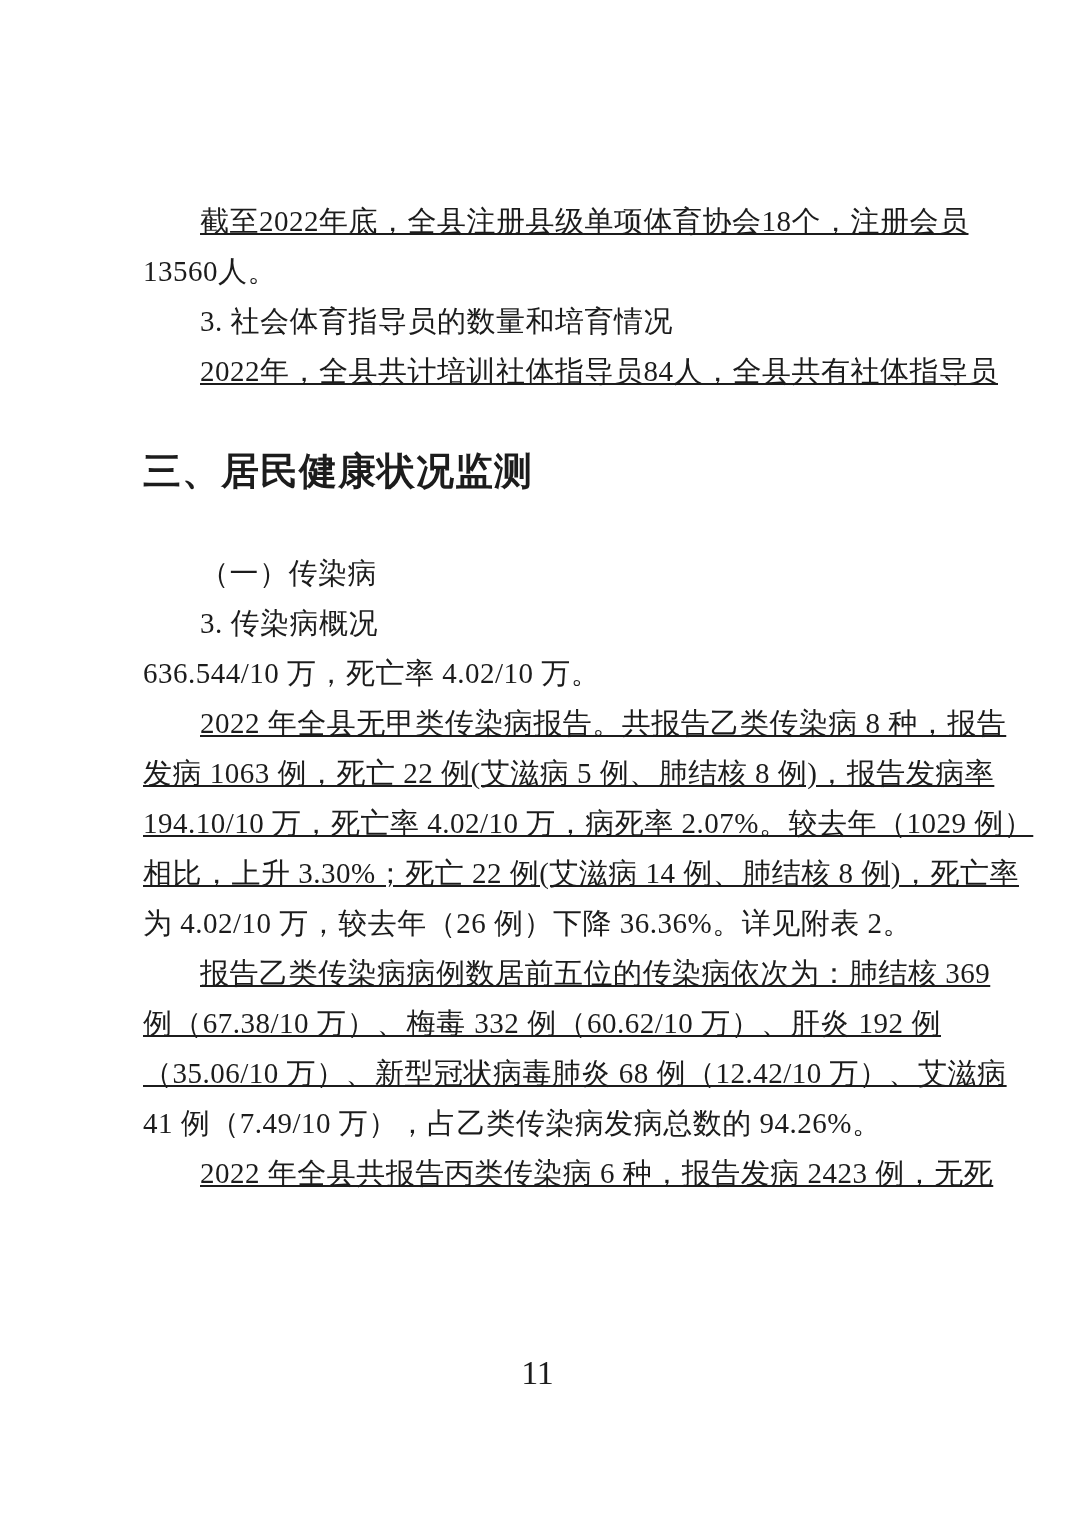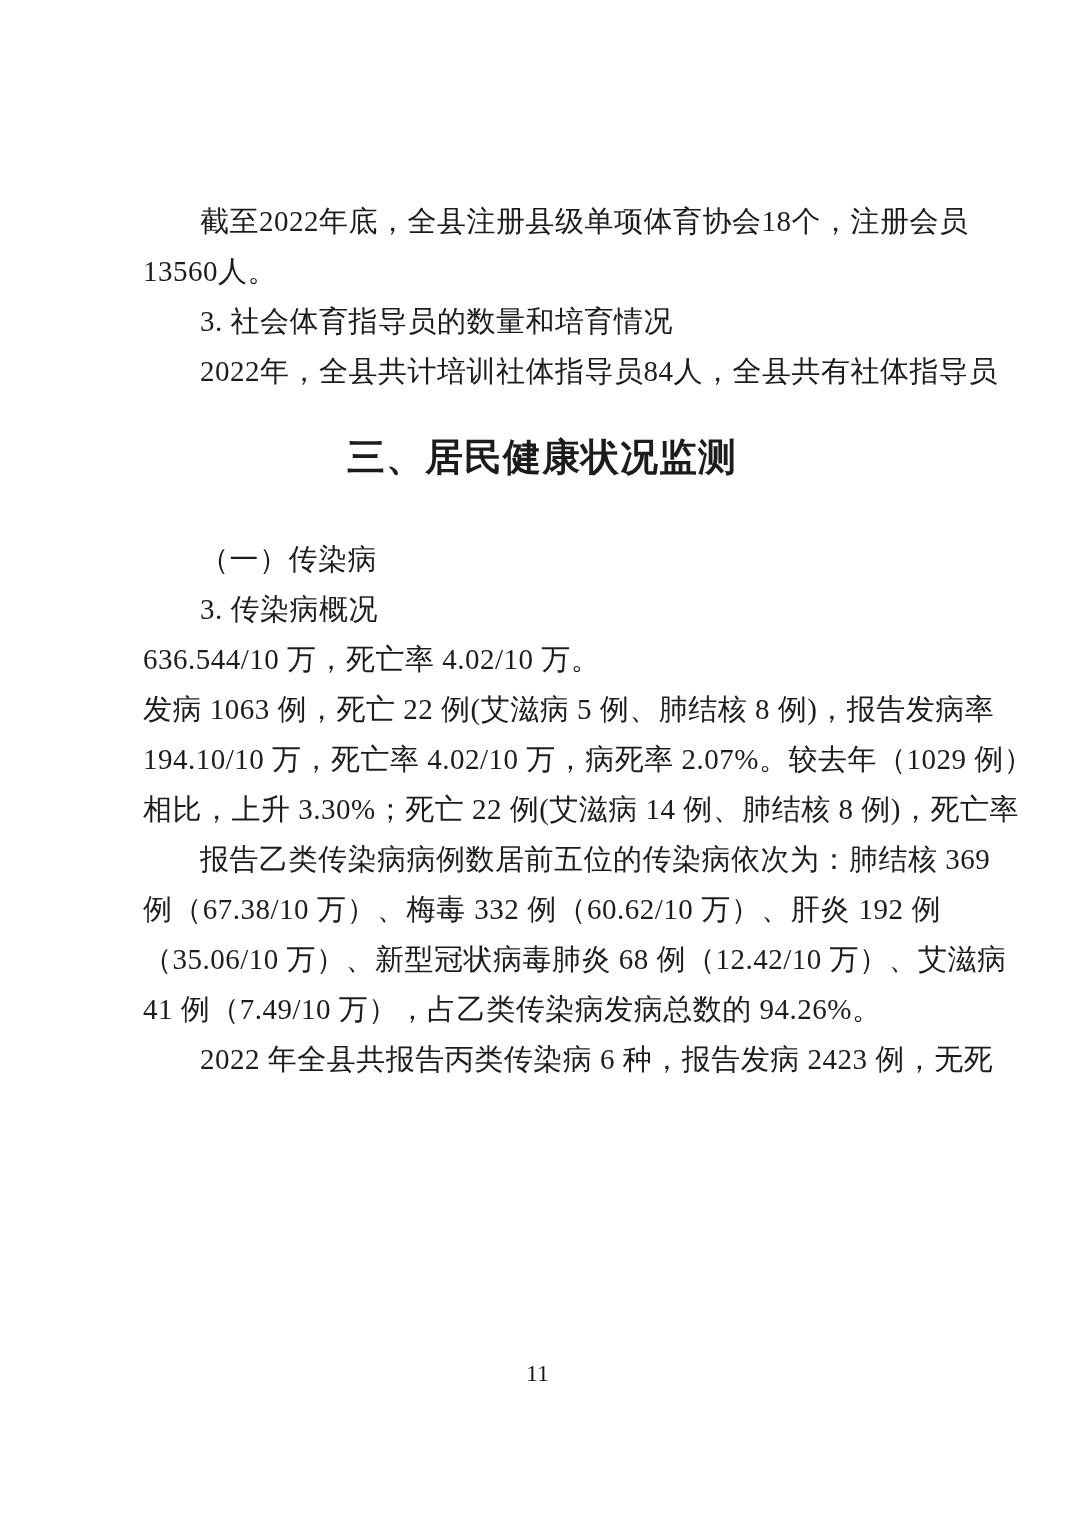--- a/index.html
+++ b/index.html
@@ -23,43 +23,44 @@
     line-height: 50px;
     font-size: 29px;
     white-space: nowrap;
     letter-spacing: 0.5px;
   }
   .indent { padding-left: 57px; }
   .just {
     text-align: justify;
     text-align-last: justify;
     text-justify: inter-character;
+    text-decoration: underline;
   }
   .bold { font-weight: normal; }
   .kai { font-style: normal; }
   .section-title {
     height: 50px;
     line-height: 50px;
-    margin-top: 36px;
-    text-align: center;
+    margin-top: 50px;
+    text-align: left;
     font-size: 38px;
     font-weight: bold;
     letter-spacing: 1px;
   }
   .gap-before-sub { margin-top: 52px; }
   .gap-before-para { margin-top: 5px; }
   .page-number {
     position: absolute;
     left: 0;
     top: 1352px;
     width: 1075px;
     height: 42px;
     line-height: 42px;
     text-align: center;
-    font-size: 24px;
+    font-size: 34px;
   }
 </style>
 </head>
 <body>
 
 <div class="page">
   <div class="content">
 
     <div class="line indent just">截至2022年底，全县注册县级单项体育协会18个，注册会员</div>
     <div class="line">13560人。</div>
@@ -68,23 +69,25 @@
 
     <div class="line indent just">2022年，全县共计培训社体指导员84人，全县共有社体指导员</div>
 
     <div class="section-title">三、居民健康状况监测</div>
 
     <div class="line indent kai gap-before-sub">（一）传染病</div>
     <div class="line indent bold">3. 传染病概况</div>
 
     <div class="line">636.544/10 万，死亡率 4.02/10 万。</div>
 
+    <div class="line indent just">2022 年全县无甲类传染病报告。共报告乙类传染病 8 种，报告</div>
     <div class="line just">发病 1063 例，死亡 22 例(艾滋病 5 例、肺结核 8 例)，报告发病率</div>
     <div class="line just">194.10/10 万，死亡率 4.02/10 万，病死率 2.07%。较去年（1029 例）</div>
     <div class="line just">相比，上升 3.30%；死亡 22 例(艾滋病 14 例、肺结核 8 例)，死亡率</div>
+    <div class="line">为 4.02/10 万，较去年（26 例）下降 36.36%。详见附表 2。</div>
 
     <div class="line indent just">报告乙类传染病病例数居前五位的传染病依次为：肺结核 369</div>
     <div class="line just">例（67.38/10 万）、梅毒 332 例（60.62/10 万）、肝炎 192 例</div>
     <div class="line just">（35.06/10 万）、新型冠状病毒肺炎 68 例（12.42/10 万）、艾滋病</div>
     <div class="line">41 例（7.49/10 万），占乙类传染病发病总数的 94.26%。</div>
 
     <div class="line indent just">2022 年全县共报告丙类传染病 6 种，报告发病 2423 例，无死</div>
 
   </div>
 

